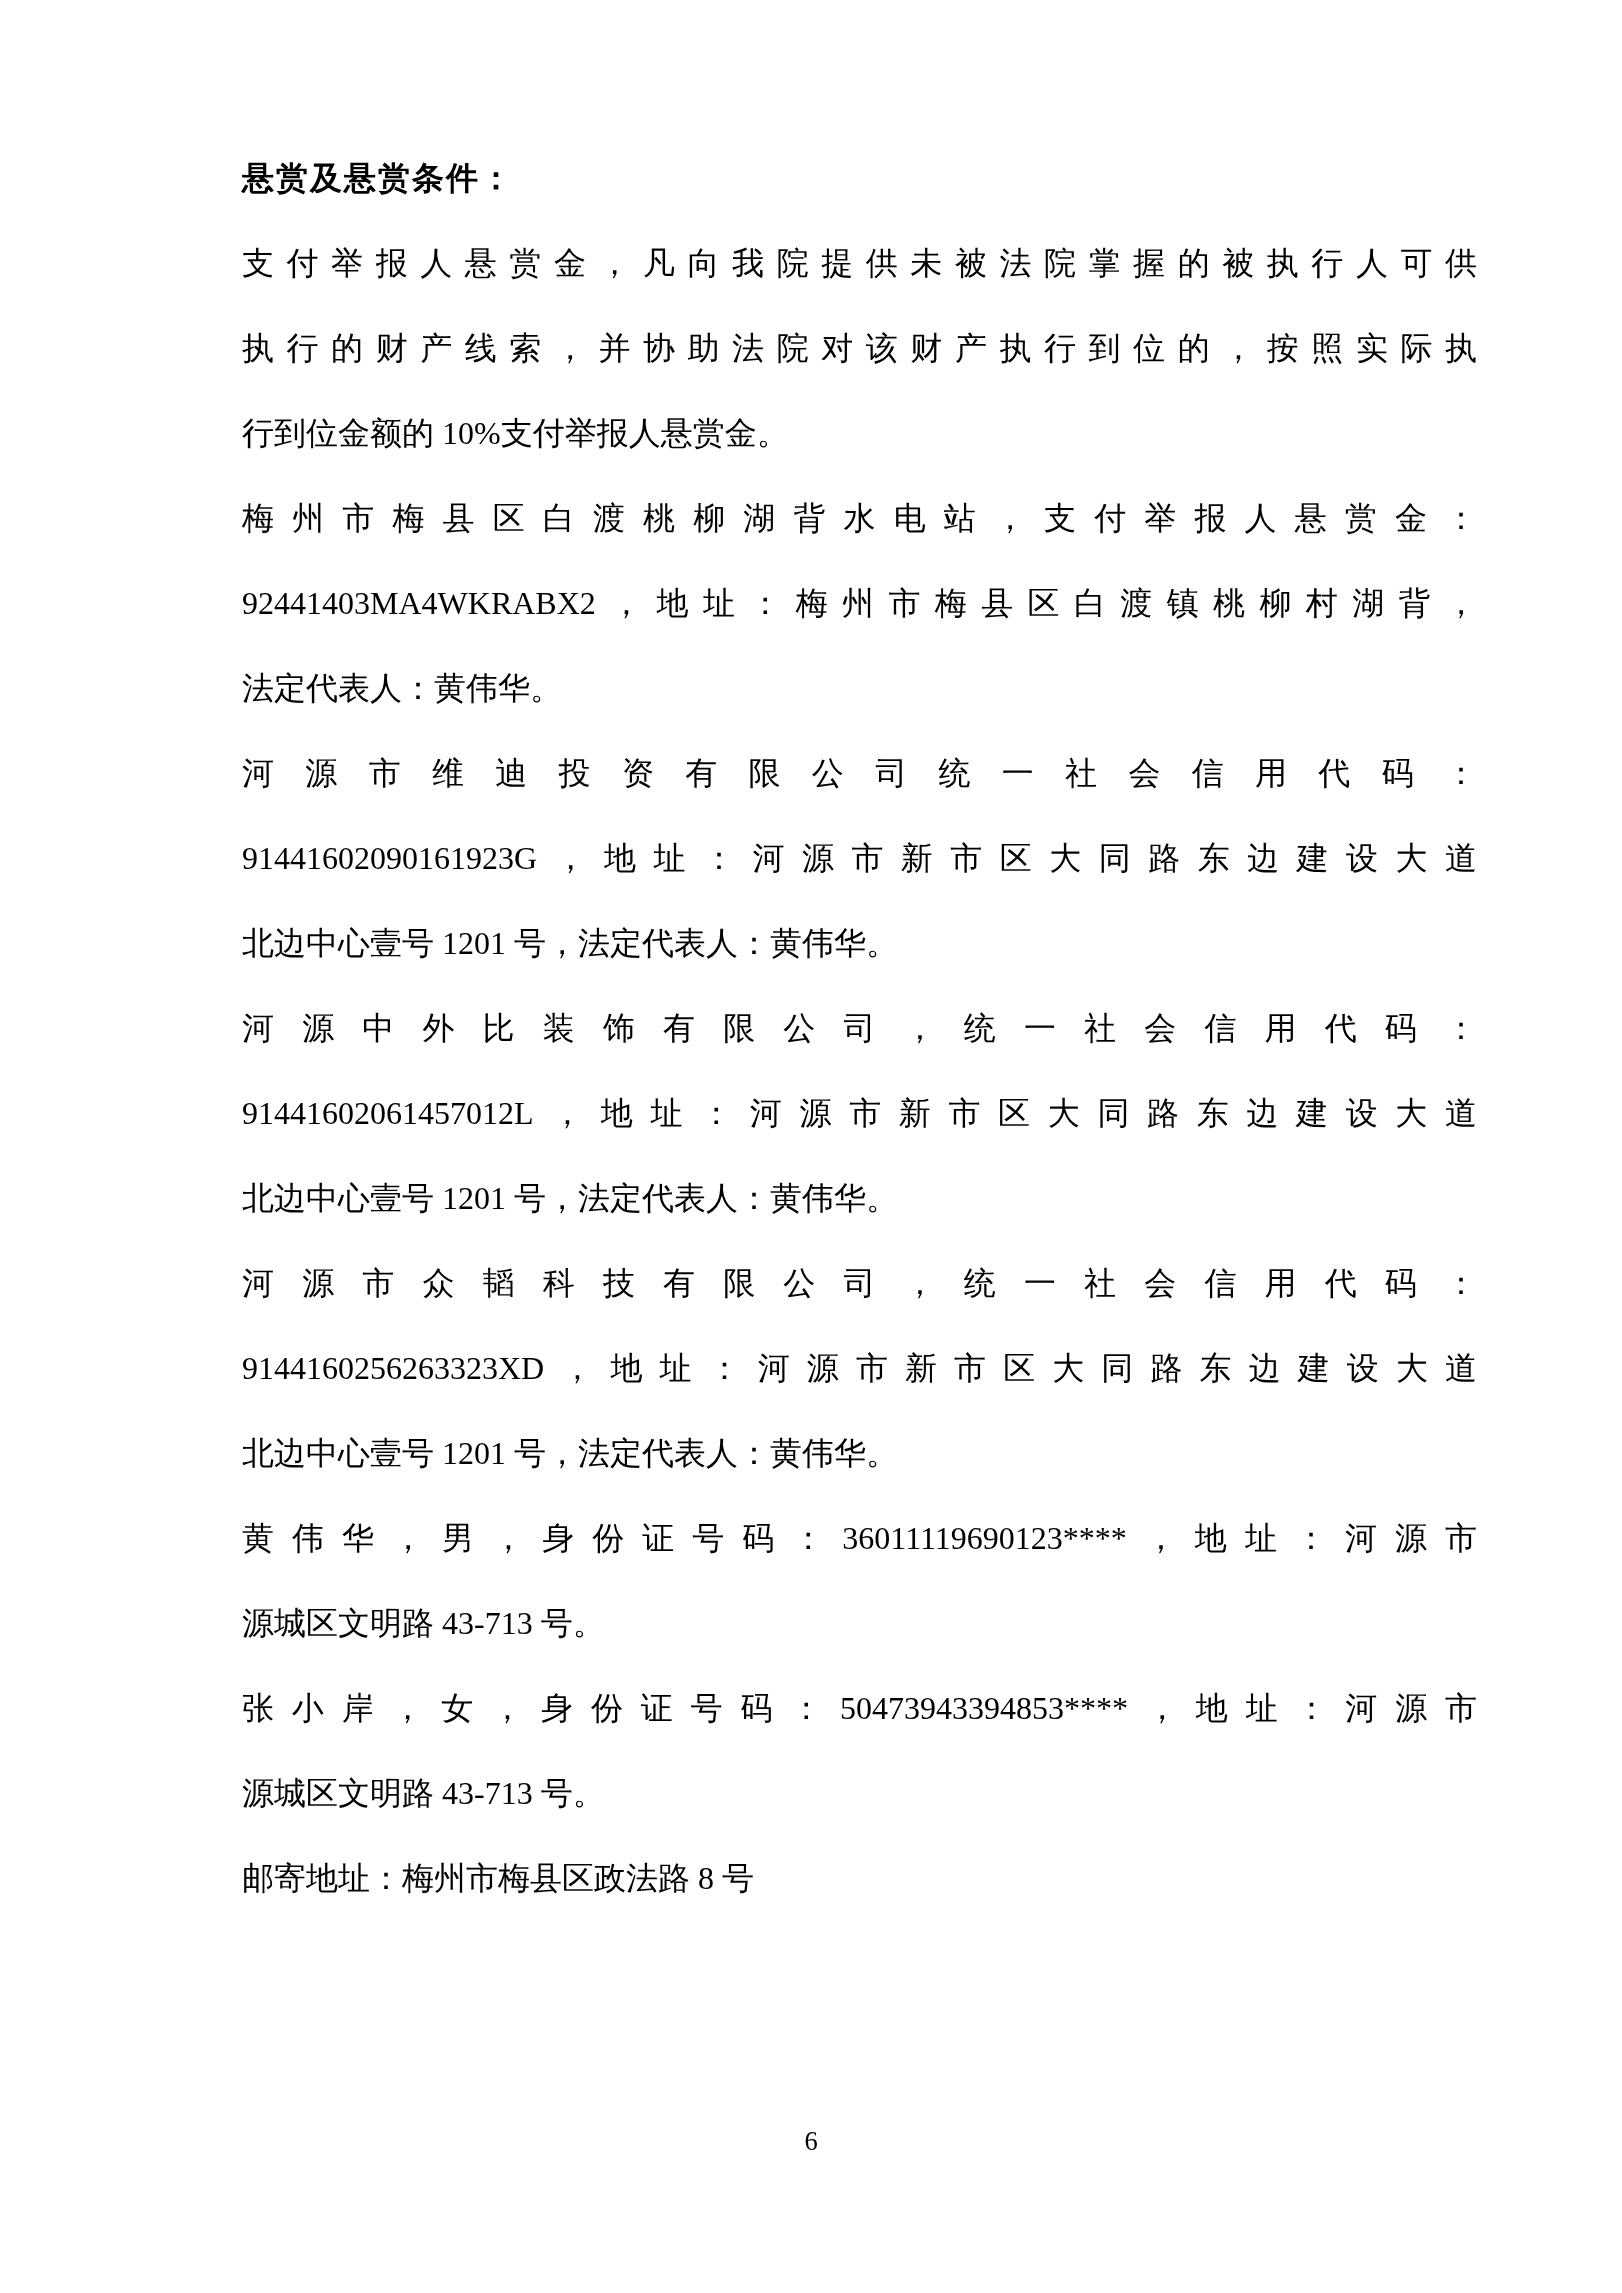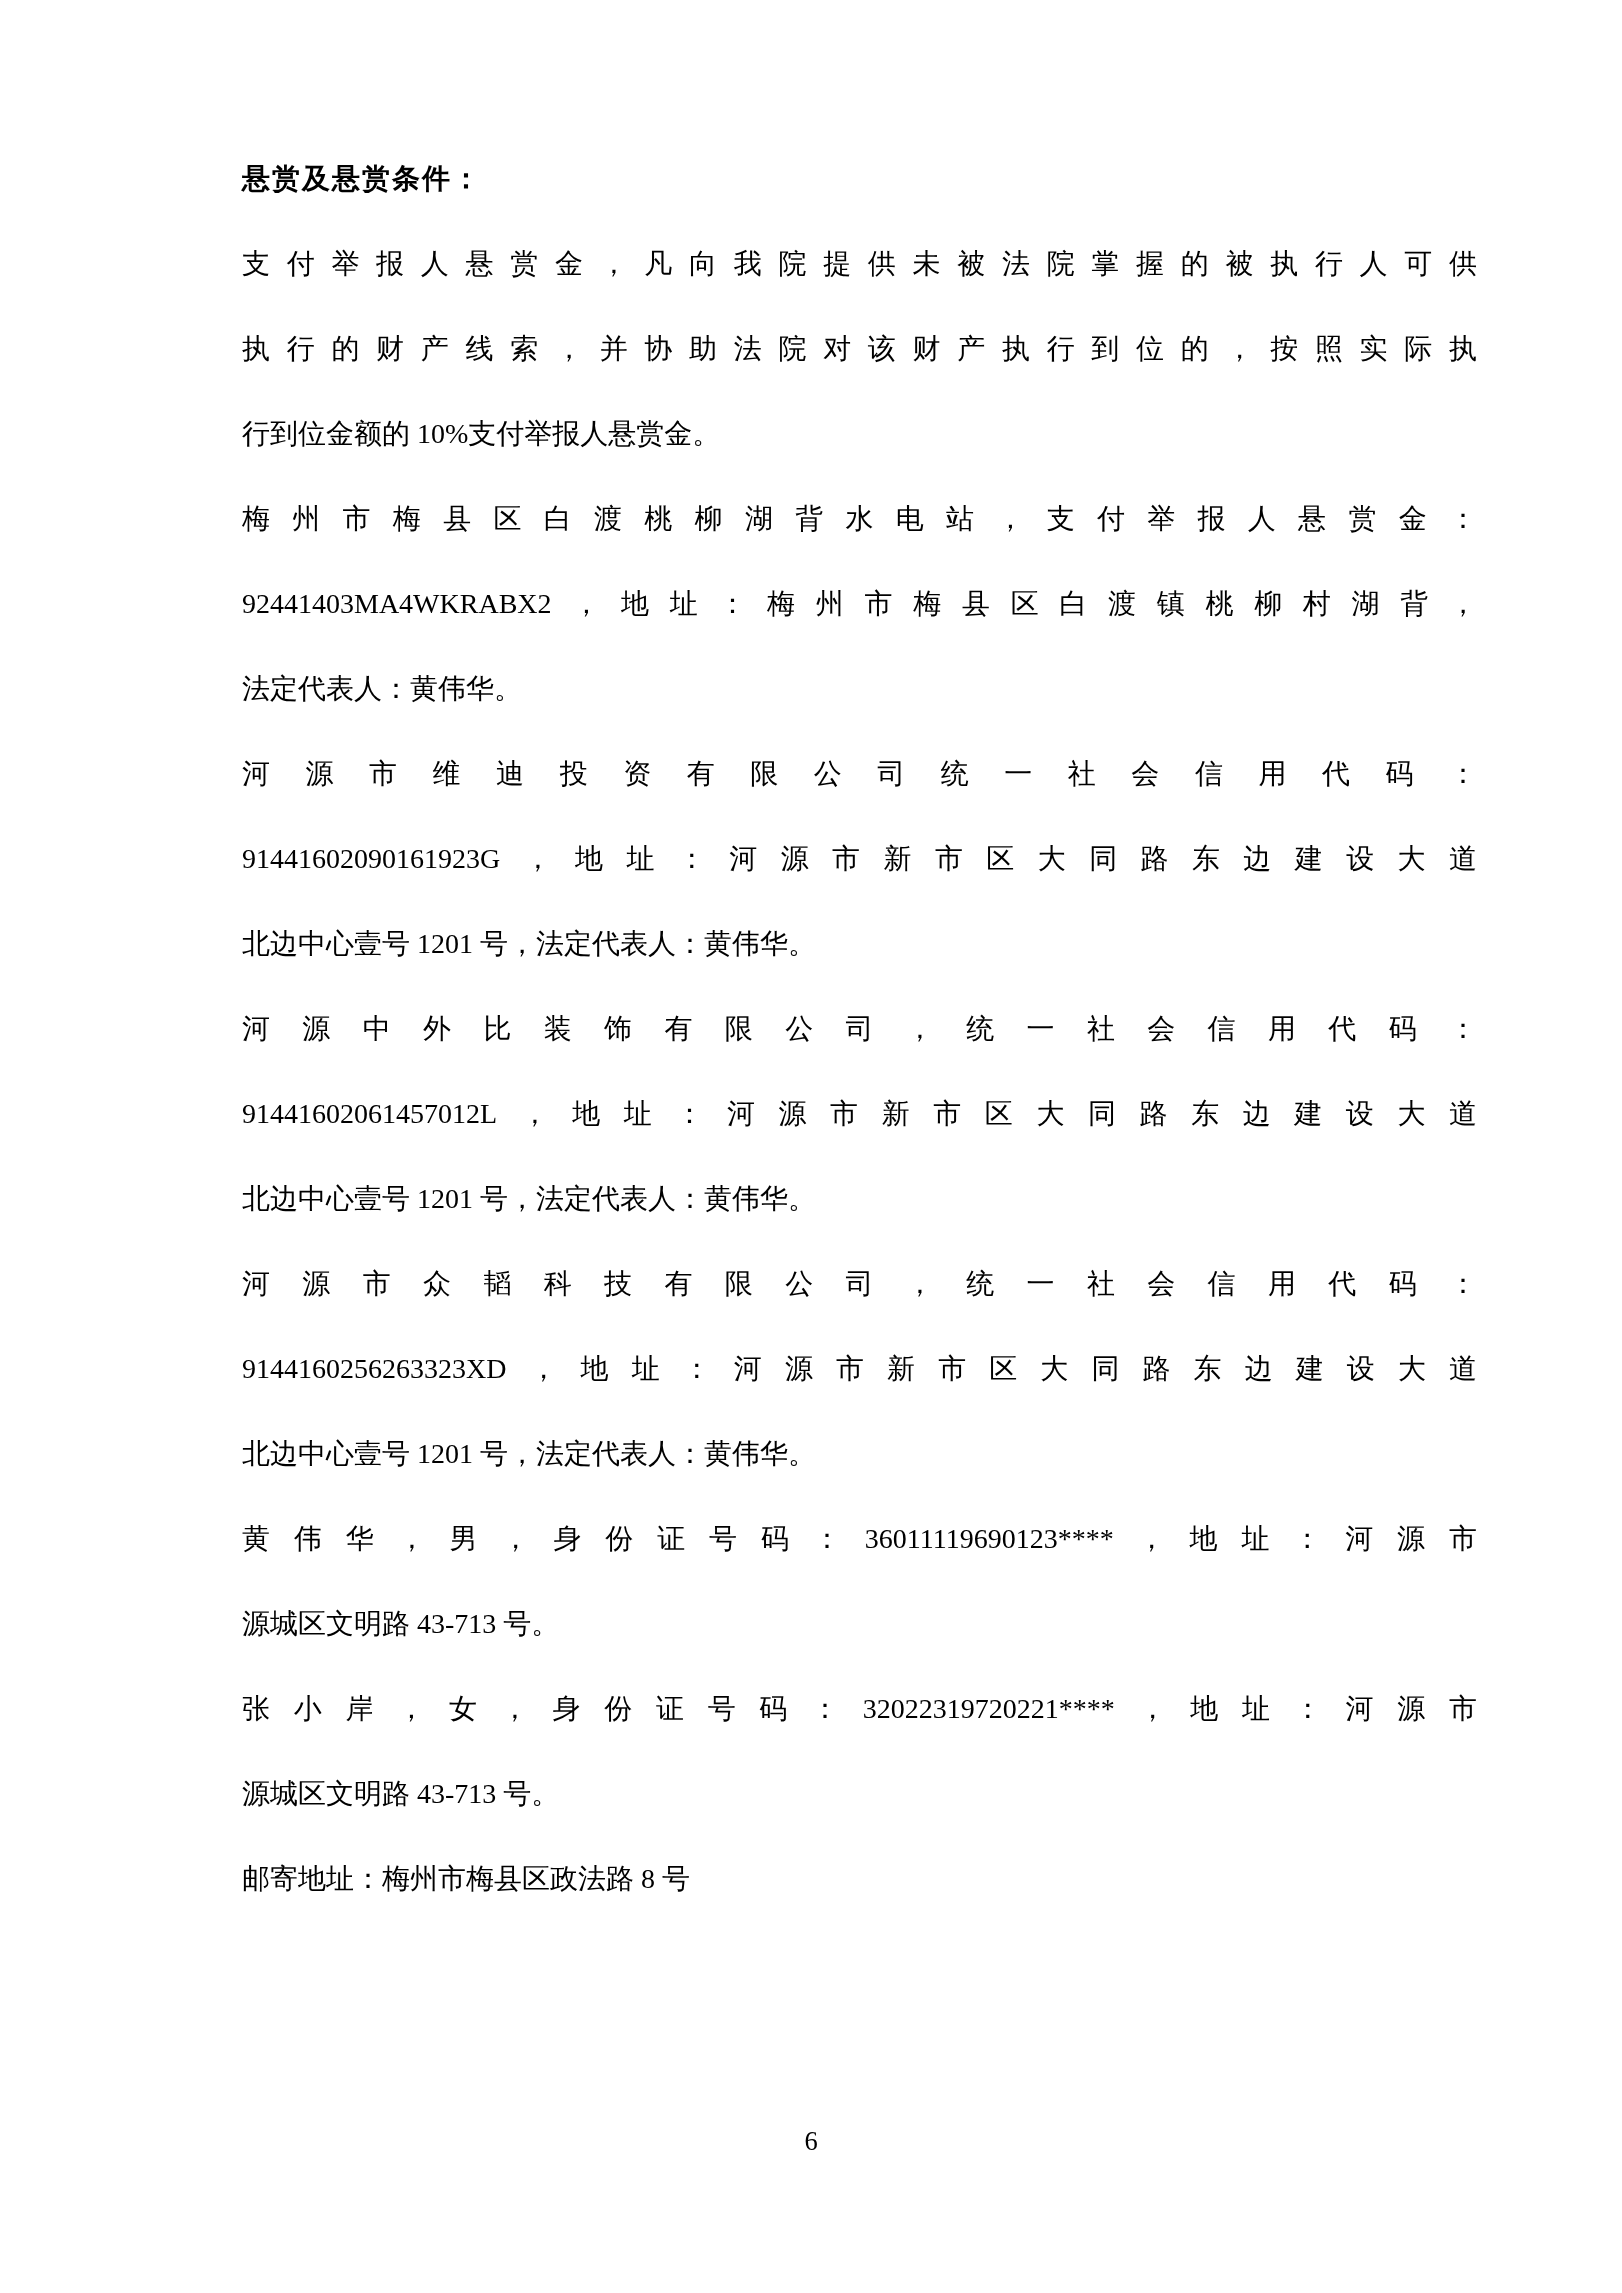--- a/index.html
+++ b/index.html
@@ -19,21 +19,21 @@
   }
   .content {
     position: absolute;
     top: 136px;
     left: 242px;
     width: 1235px;
   }
   .line {
     height: 85px;
     line-height: 85px;
-    font-size: 28px;
+    font-size: 32px;
     white-space: nowrap;
     text-align: left;
   }
   
   .line.fill {
     white-space: normal;
     text-align: justify;
     text-align-last: justify;
   }
   .line.h {
@@ -66,19 +66,19 @@
     <div class="line fill">91441602090161923G，地址：河源市新市区大同路东边建设大道</div>
     <div class="line">北边中心壹号 1201 号，法定代表人：黄伟华。</div>
     <div class="line fill">河源中外比装饰有限公司，统一社会信用代码：</div>
     <div class="line fill">91441602061457012L，地址：河源市新市区大同路东边建设大道</div>
     <div class="line">北边中心壹号 1201 号，法定代表人：黄伟华。</div>
     <div class="line fill">河源市众韬科技有限公司，统一社会信用代码：</div>
     <div class="line fill">9144160256263323XD，地址：河源市新市区大同路东边建设大道</div>
     <div class="line">北边中心壹号 1201 号，法定代表人：黄伟华。</div>
     <div class="line fill">黄伟华，男，身份证号码：36011119690123****，地址：河源市</div>
     <div class="line">源城区文明路 43-713 号。</div>
-    <div class="line fill">张小岸，女，身份证号码：32022319720221****，地址：河源市</div>
+    <div class="line fill">张小岸，女，身份证号码：50473943394853****，地址：河源市</div>
     <div class="line">源城区文明路 43-713 号。</div>
     <div class="line">邮寄地址：梅州市梅县区政法路 8 号</div>
   </div>
   <div class="pagenum">6</div>
 </div>
 
 
 </body></html>

